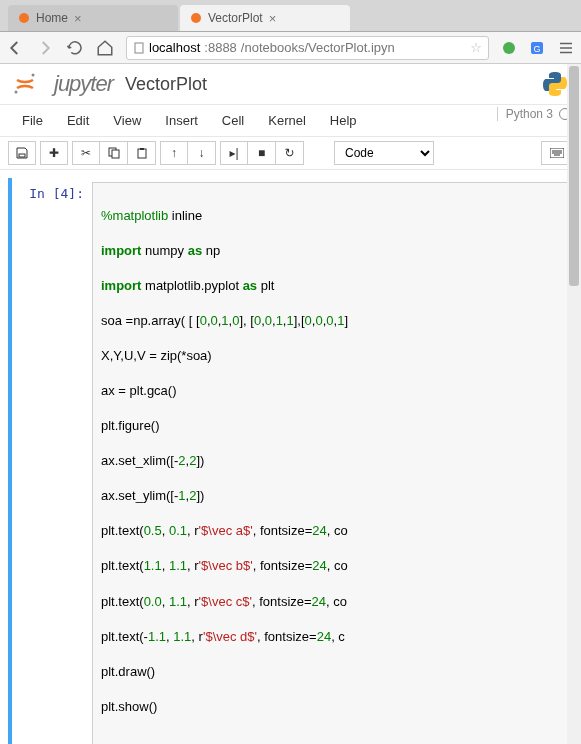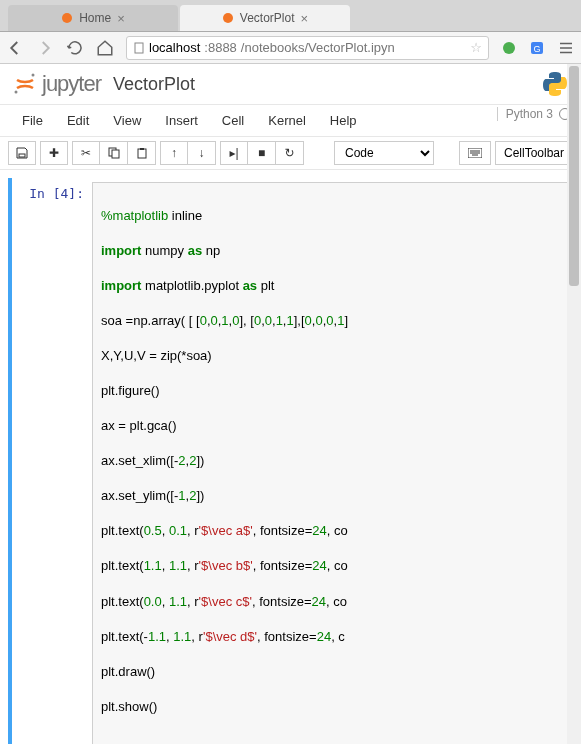--- a/index.html
+++ b/index.html
@@ -1,35 +1,35 @@
 <!DOCTYPE html>
 <html><head>
 <meta charset="utf-8">
 <style>
 * { margin: 0; padding: 0; box-sizing: border-box; font-family: "Helvetica Neue", Helvetica, Arial, sans-serif; }
 body { width: 581px; height: 744px; background: #fff; overflow: hidden; }
 
 
 .chrome-tabs { height: 32px; background: #d6d6d6; display: flex; align-items: flex-end; padding-left: 8px; border-bottom: 1px solid #aaa; }
-.chrome-tab { height: 26px; padding: 0 10px; margin-right: 2px; background: #f2f2f2; border-radius: 4px 4px 0 0; display: flex; align-items: center; font-size: 12px; color: #555; gap: 6px; min-width: 170px; justify-content: center; }
+.chrome-tab { height: 26px; padding: 0 10px; margin-right: 2px; background: #f2f2f2; border-radius: 4px 4px 0 0; display: flex; align-items: center; font-size: 12px; color: #555; gap: 6px; min-width: 170px; justify-content: flex-start; }
 .chrome-tab.inactive { background: #c9c9c9; }
 .chrome-tab .label { display: flex; align-items: center; gap: 6px; }
 .jup-dot { width: 12px; height: 12px; }
 .tab-close { font-size: 13px; color: #777; }
 .chrome-toolbar { height: 32px; background: #f5f5f5; display: flex; align-items: center; padding: 0 6px; gap: 12px; border-bottom: 1px solid #ccc; }
 .nav-ico { width: 18px; height: 18px; color: #616161; }
 .url-box { flex: 1; height: 24px; border: 1px solid #ccc; border-radius: 3px; display: flex; align-items: center; padding: 0 6px; font-size: 13px; color: #333; gap: 4px; background: #fff; }
 .url-box .host { color: #000; }
 .url-box .path { color: #777; }
 .star { color: #bbb; }
 .ext-ico { width: 16px; height: 16px; }
 
 
 .jp-header { display: flex; align-items: center; padding: 6px 12px; border-bottom: 1px solid #e7e7e7; }
-.jp-logo { display: flex; align-items: flex-end; gap: 4px; }
+.jp-logo { display: flex; align-items: flex-end; gap: 16px; font-style: italic; }
 .jp-logo-text { font-size: 22px; color: #757575; font-family: Verdana, sans-serif; letter-spacing: -1px; }
 .nb-name { font-size: 18px; color: #444; margin-left: 12px; }
 .py-logo { margin-left: auto; width: 28px; height: 28px; }
 
 
 .jp-menubar { display: flex; align-items: flex-start; padding: 2px 10px; border-bottom: 1px solid #e7e7e7; font-size: 13px; color: #333; }
 .jp-menubar .menu-item { padding: 6px 12px; cursor: pointer; }
 .jp-menubar .kernel-ind { margin-left: auto; display: flex; align-items: center; gap: 6px; color: #888; font-size: 12px; border-left: 1px solid #ccc; padding-left: 8px; }
 .kernel-dot { width: 12px; height: 12px; border: 1px solid #888; border-radius: 50%; }
 
@@ -200,37 +200,34 @@
   </select>
   <div style="flex:1"></div>
   <div class="tb-cell-btn">
       <svg width="14" height="10" viewBox="0 0 14 10">
         <rect x="0" y="0" width="14" height="10" rx="1" stroke="#333" fill="none"></rect>
         <line x1="2" y1="3" x2="12" y2="3" stroke="#333"></line>
         <line x1="2" y1="5" x2="12" y2="5" stroke="#333"></line>
         <line x1="4" y1="7" x2="10" y2="7" stroke="#333"></line>
       </svg>
     </div>
-  <div class="tb-cell-btn">
-      <span>CellToolbar</span>
-    </div>
 </div>
 
 <div class="nb-area">
   <div class="cell">
     <div class="prompt">In [4]:</div>
     <div style="flex:1;min-width:0">
       <div class="code-block">
 <div class="code-line"><span class="k-mag">%matplotlib</span><span> inline</span></div>
 <div class="code-line"><span class="k-green">import</span><span> numpy </span><span class="k-green">as</span><span> np</span></div>
 <div class="code-line"><span class="k-green">import</span><span> matplotlib.pyplot </span><span class="k-green">as</span><span> plt</span></div>
 <div class="code-line"><span>soa =np.array( [ [</span><span class="k-num">0</span><span>,</span><span class="k-num">0</span><span>,</span><span class="k-num">1</span><span>,</span><span class="k-num">0</span><span>], [</span><span class="k-num">0</span><span>,</span><span class="k-num">0</span><span>,</span><span class="k-num">1</span><span>,</span><span class="k-num">1</span><span>],[</span><span class="k-num">0</span><span>,</span><span class="k-num">0</span><span>,</span><span class="k-num">0</span><span>,</span><span class="k-num">1</span><span>]</span></div>
 <div class="code-line"><span>X,Y,U,V = zip(*soa)</span></div>
+<div class="code-line"><span>ax = plt.gca()</span></div>
 <div class="code-line"><span>plt.figure()</span></div>
-<div class="code-line"><span>ax = plt.gca()</span></div>
 <div class="code-line"><span>ax.set_xlim([-</span><span class="k-num">2</span><span>,</span><span class="k-num">2</span><span>])</span></div>
 <div class="code-line"><span>ax.set_ylim([-</span><span class="k-num">1</span><span>,</span><span class="k-num">2</span><span>])</span></div>
 <div class="code-line"><span>plt.text(</span><span class="k-num">0.5</span><span>, </span><span class="k-num">0.1</span><span>, r</span><span class="k-str">'$\vec a$'</span><span>, fontsize=</span><span class="k-num">24</span><span>, co</span></div>
 <div class="code-line"><span>plt.text(</span><span class="k-num">1.1</span><span>, </span><span class="k-num">1.1</span><span>, r</span><span class="k-str">'$\vec b$'</span><span>, fontsize=</span><span class="k-num">24</span><span>, co</span></div>
 <div class="code-line"><span>plt.text(</span><span class="k-num">0.0</span><span>, </span><span class="k-num">1.1</span><span>, r</span><span class="k-str">'$\vec c$'</span><span>, fontsize=</span><span class="k-num">24</span><span>, co</span></div>
 <div class="code-line"><span>plt.text(-</span><span class="k-num">1.1</span><span>, </span><span class="k-num">1.1</span><span>, r</span><span class="k-str">'$\vec d$'</span><span>, fontsize=</span><span class="k-num">24</span><span>, c</span></div>
 <div class="code-line"><span>plt.draw()</span></div>
 <div class="code-line"><span>plt.show()</span></div>
       </div>
 

